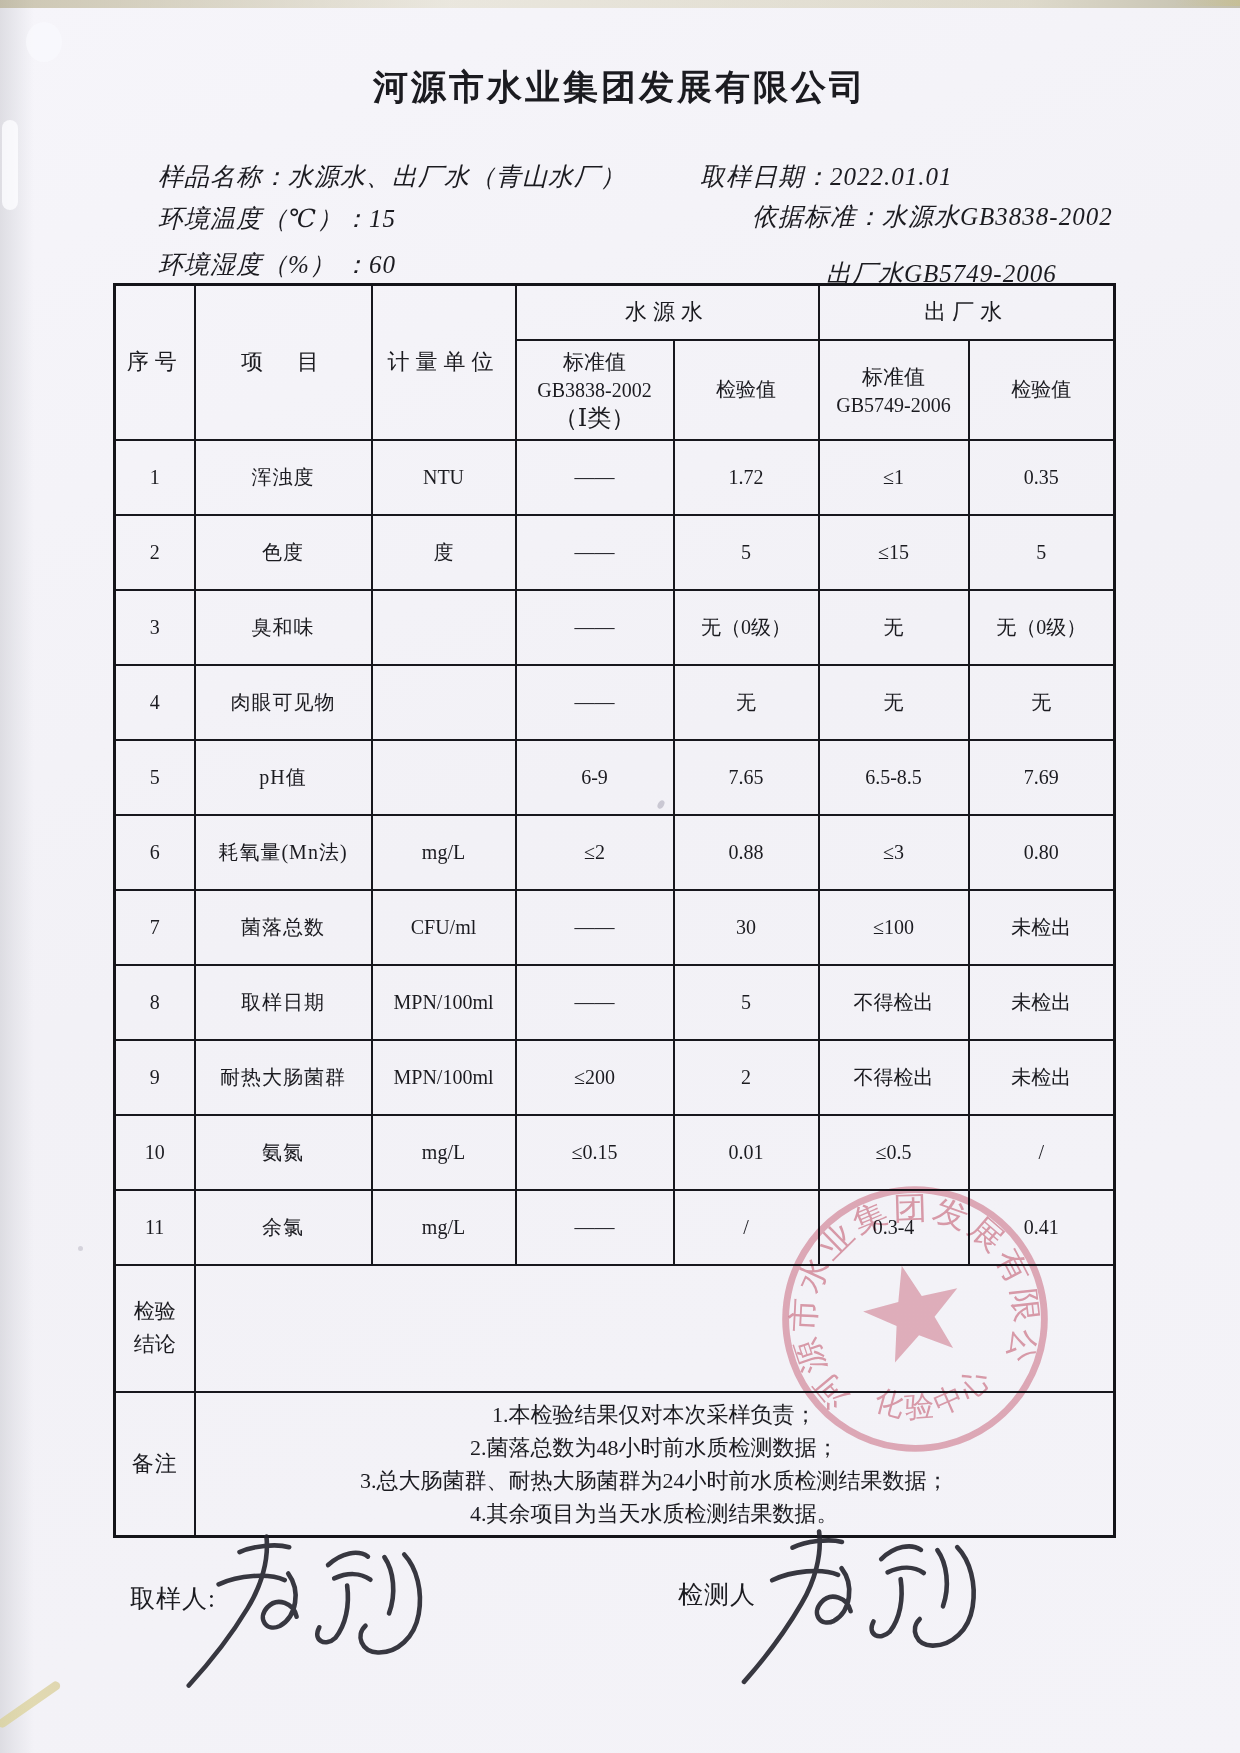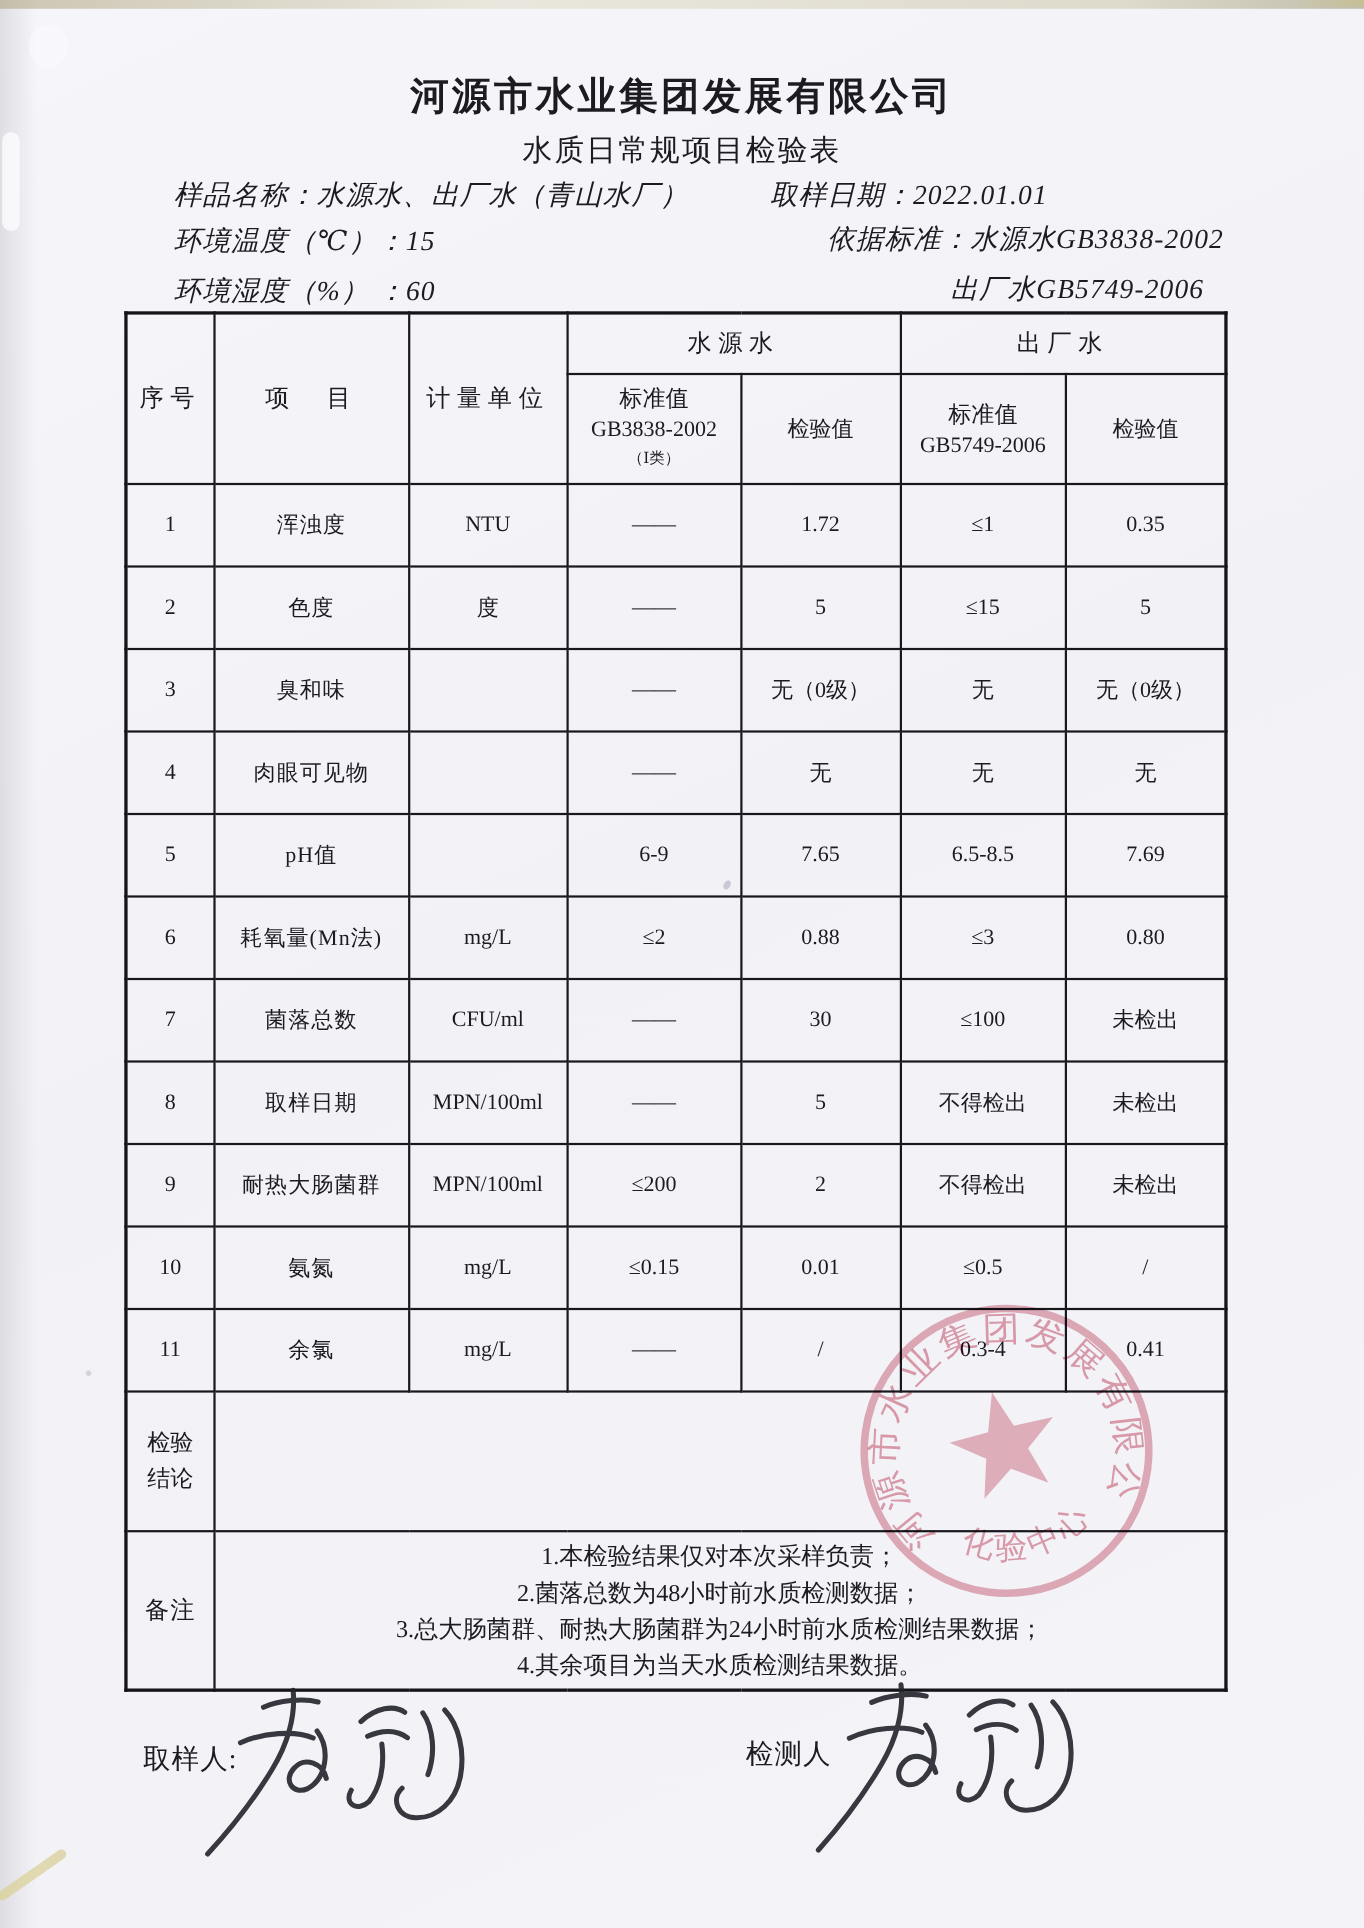--- a/index.html
+++ b/index.html
@@ -31,41 +31,41 @@
   .subtitle{position:absolute;top:118px;left:40px;width:1160px;text-align:center;
     font-size:27px;letter-spacing:2px;}
 
   .meta span{white-space:nowrap;font-style:italic;}
   .m-line{position:absolute;font-size:25px;letter-spacing:1px;}
   .m1a{left:158px;top:160px;}
   .m1b{left:700px;top:160px;}
   .m2a{left:158px;top:202px;}
   .m2b{left:752px;top:200px;}
   .m3a{left:158px;top:248px;}
-  .m3b{left:826px;top:246px;margin-left:38px;}
+  .m3b{left:826px;top:257px;}
 
   table.report{
     position:absolute;left:113px;top:283px;width:1000px;
     border-collapse:collapse;table-layout:fixed;
     font-size:20px;
   }
   table.report td{
     border:2px solid #17171d;
     text-align:center;vertical-align:middle;
     padding:0;font-weight:normal;
     overflow:hidden;
   }
   table.report{border:3px solid #141419;}
   tr.r-group{height:55px;}
   tr.r-group td{font-size:22px;letter-spacing:6px;margin-top:28px;}
   tr.r-sub{height:100px;}
   tr.r-sub td{font-size:20px;}
   tr.r-sub .std-l1{font-size:21px;line-height:30px;}
   tr.r-sub .std-l2{font-size:20px;line-height:26px;letter-spacing:0;}
-  tr.r-sub .std-l3{font-size:14px;line-height:30px;}
+  tr.r-sub .std-l3{font-size:24px;line-height:30px;}
   td.head-small{font-size:21px;letter-spacing:2px;}
   tr.r-data{height:75px;}
   td.item-cell{text-align:left;padding-left:10px;letter-spacing:1px;}
   tr.r-concl{height:127px;}
   tr.r-concl td.concl-label{font-size:21px;line-height:33px;}
   tr.r-notes{height:145px;}
   td.notes-cell{text-align:left;padding:6px 4px 6px 8px;}
   td.notes-cell div{font-size:22px;line-height:33px;white-space:nowrap;font-family:Liberation Serif, serif;}
   td.remarks-label{font-size:22px;letter-spacing:1px;}
 
@@ -90,21 +90,20 @@
   <div class="edge-left"></div>
   <div class="edge-top"></div>
   <div class="glare-1"></div>
   <div class="glare-2"></div>
   <div class="streak-bl"></div>
   <div class="streak-tr"></div>
   <div class="speck-a"></div>
   <div class="speck-b"></div>
 
   <div class="title">河源市水业集团发展有限公司</div>
-  <div class="subtitle">水质日常规项目检验表</div>
 
   <div class="meta">
     <div class="m-line m1a"><span>样品名称：</span><span>水源水、出厂水（青山水厂）</span></div>
     <div class="m-line m1b"><span>取样日期：</span><span>2022.01.01</span></div>
     <div class="m-line m2a"><span>环境温度（℃）：</span><span>15</span></div>
     <div class="m-line m2b"><span>依据标准：</span><span>水源水GB3838-2002</span></div>
     <div class="m-line m3a"><span>环境湿度（%） ：</span><span>60</span></div>
     <div class="m-line m3b"><span>出厂水GB5749-2006</span></div>
   </div>
 

